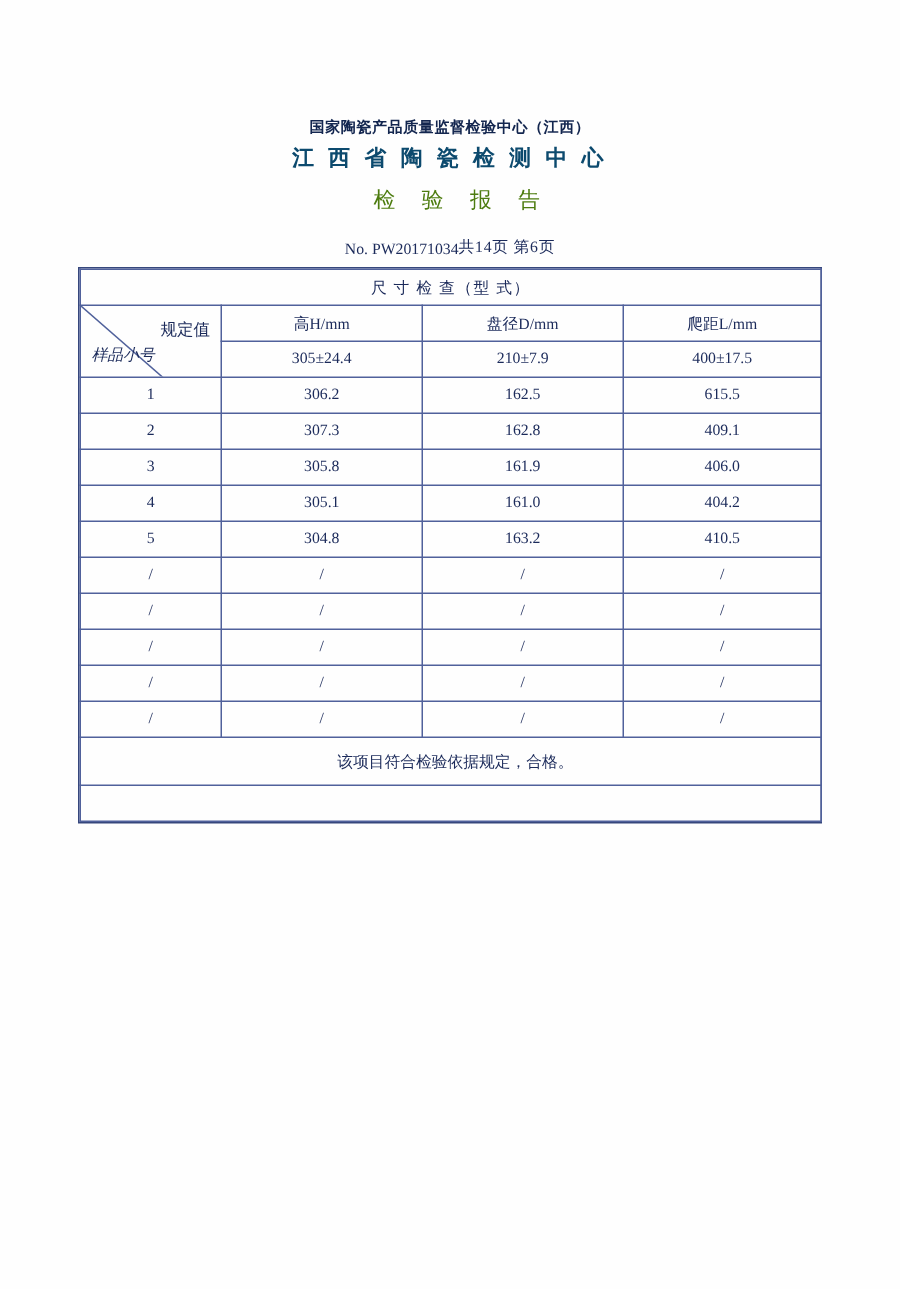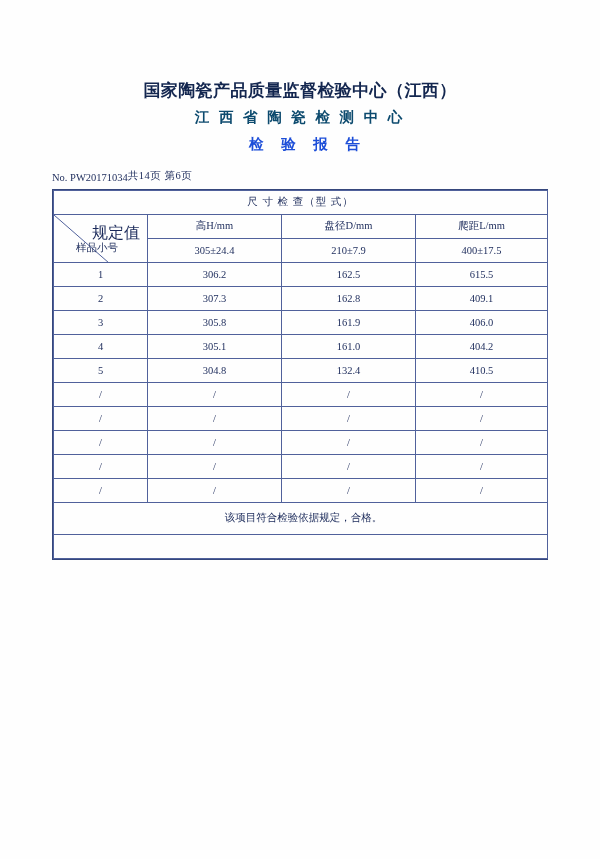--- a/index.html
+++ b/index.html
@@ -20,45 +20,45 @@
     left: 0; top: 0;
     width: 600px;
     height: 859px;
     background: #fefefe;
   }
   .header {
     padding-top: 78px;
     text-align: center;
   }
   .title-main {
-    font-size: 17px;
+    font-size: 10px;
     font-weight: bold;
     letter-spacing: 0.4px;
     color: #13264f;
     line-height: 1.5;
   }
   .title-sub {
     font-size: 14.5px;
     font-weight: bold;
     letter-spacing: 3px;
     color: #0c4a6e;
     line-height: 1.9;
   }
   .title-report {
     font-size: 14.5px;
-    font-weight: bold;
+    font-weight: normal;
     letter-spacing: 7px;
-    color: #1d4ed8;
+    color: #4d7c0f;
     line-height: 1.9;
     padding-left: 16px;
   }
   .meta-row {
     margin: 10px 52px 0 52px;
     display: flex;
-    justify-content: flex-start;
+    justify-content: center;
     align-items: flex-end;
     font-size: 10.5px;
     color: #1b2a5a;
   }
   .meta-left {
     font-family: "Liberation Serif", serif;
     font-size: 10.5px;
   }
   .meta-right {
     font-size: 10.5px;
@@ -99,27 +99,28 @@
     position: absolute;
     left: 0; top: 0;
     width: 100%;
     height: 100%;
     overflow: hidden;
   }
   .lbl-spec {
     position: absolute;
     top: 8px;
     right: 7px;
-    font-size: 16px;
+    font-size: 11px;
   }
   .lbl-sample {
     position: absolute;
     bottom: 7px;
-    left: 22px;
-    font-size: 10.5px;
+    left: 7px;
+    font-size: 10.5px;
+    font-style: italic;
   }
   td.colhead {
     height: 36px;
     font-size: 10.5px;
   }
   td.spec-row {
     height: 46px;
   }
   td.slash {
     color: #27386b;
@@ -204,21 +205,21 @@
         </tr>
         <tr>
           <td>4</td>
           <td>305.1</td>
           <td>161.0</td>
           <td>404.2</td>
         </tr>
         <tr>
           <td>5</td>
           <td>304.8</td>
-          <td>132.4</td>
+          <td>163.2</td>
           <td>410.5</td>
         </tr>
         <tr>
           <td class="slash">/</td>
           <td class="slash">/</td>
           <td class="slash">/</td>
           <td class="slash">/</td>
         </tr>
         <tr>
           <td class="slash">/</td>

